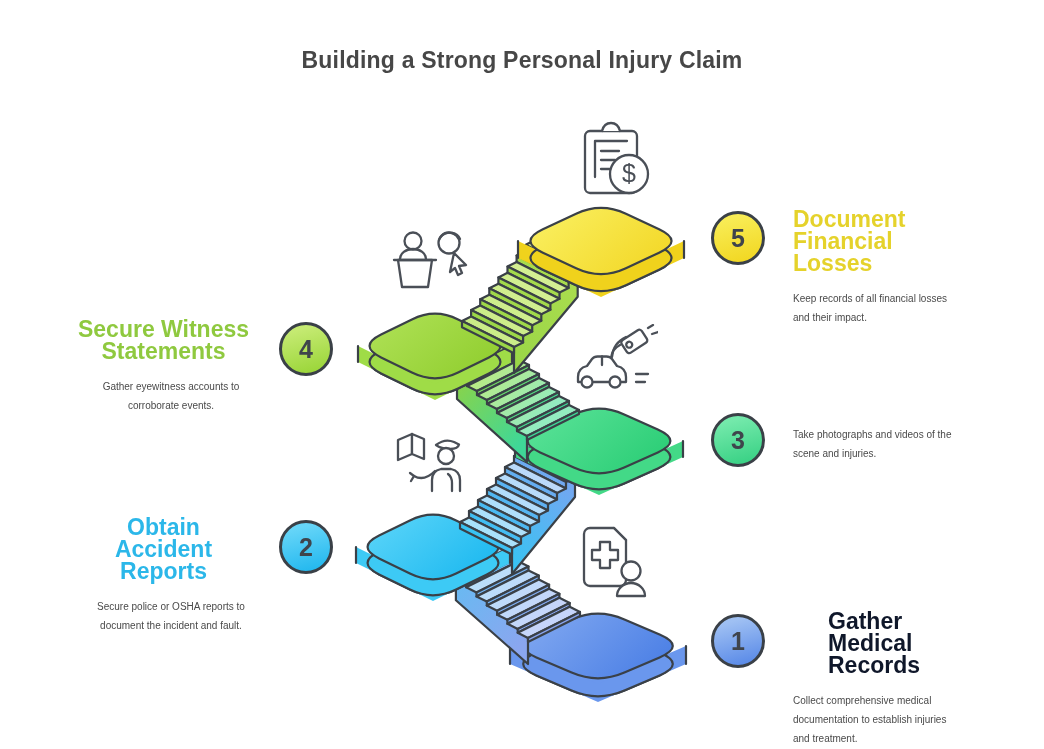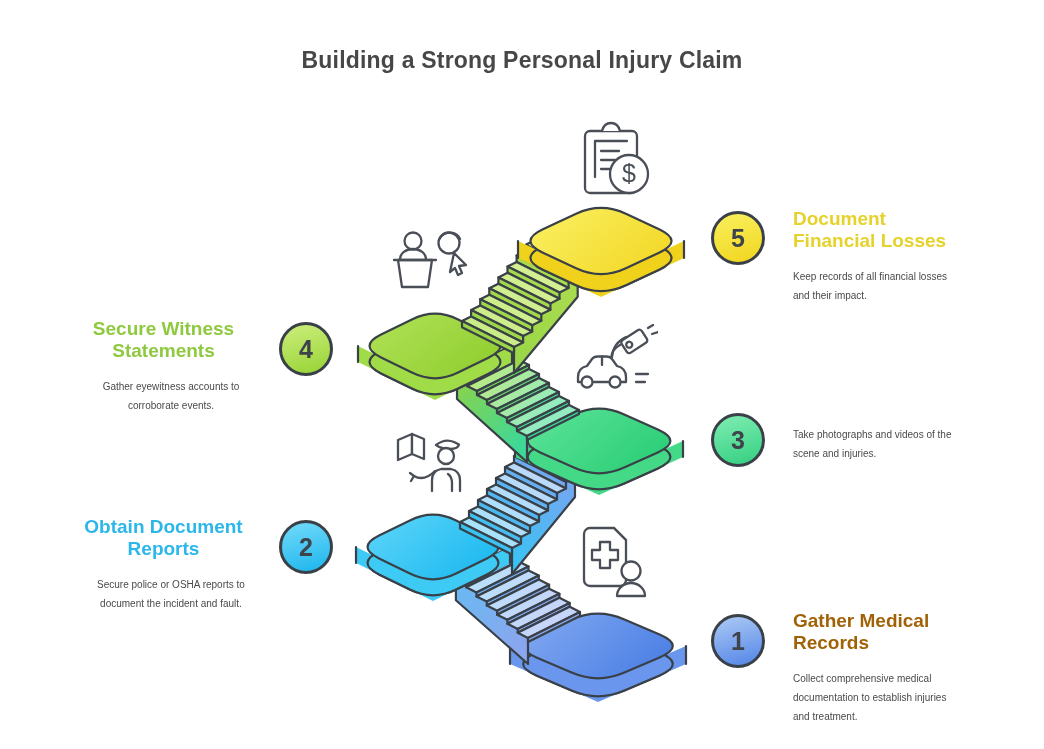--- a/index.html
+++ b/index.html
@@ -10,21 +10,21 @@
          font-size:23px;font-weight:700;color:#474747;letter-spacing:.2px;}
   #scene{position:absolute;left:0;top:0;}
   .icon{position:absolute;}
   .step-circle{position:absolute;width:54px;height:54px;border-radius:50%;
      border:3px solid #3A4047;box-sizing:border-box;display:flex;
      align-items:center;justify-content:center;}
   .step-num{font-size:25px;font-weight:700;color:#3F444C;line-height:1;}
   .txt{position:absolute;}
   .txt.rightcol{width:175px;text-align:left;}
   .txt.leftcol{width:175px;text-align:center;}
-  .step-title{font-size:19px;font-weight:700;line-height:22px;}
+  .step-title{font-size:23px;font-weight:700;line-height:22px;}
   .txt.rightcol .step-title{width:162px;}
   .step-desc{font-size:10px;line-height:19px;color:#4A4A4A;margin-top:15px;}
   .txt.rightcol .step-desc{width:172px;}
   .txt.leftcol .step-desc{width:160px;margin-left:auto;}
 </style>
 </head>
 <body>
 
 <div class="canvas">
 
@@ -264,25 +264,25 @@
     <span class="step-num">3</span>
   </div>
   <div class="txt rightcol" style="left:793px;top:410px">
     <div class="step-desc">Take photographs and videos of the scene and injuries.</div>
   </div>
 
   <div class="step-circle" style="left: 279px; top: 520px; background: linear-gradient(165deg, rgb(102, 213, 248) 15%, rgb(37, 185, 239) 90%);">
     <span class="step-num">2</span>
   </div>
   <div class="txt leftcol" style="left:76px;top:516px">
-    <div class="step-title" style="color: rgb(43, 183, 233);">Obtain Document Reports</div>
+    <div class="step-title" style="color: rgb(43, 183, 233);">Obtain Accident Reports</div>
     <div class="step-desc">Secure police or OSHA reports to document the incident and fault.</div>
   </div>
 
   <div class="step-circle" style="left: 711px; top: 614px; background: linear-gradient(165deg, rgb(159, 192, 243) 15%, rgb(92, 140, 232) 90%);">
     <span class="step-num">1</span>
   </div>
   <div class="txt rightcol" style="left:793px;top:610px">
-    <div class="step-title" style="color: #a16207;">Gather Medical Records</div>
+    <div class="step-title" style="color: #0f172a; margin-left: 35px;">Gather Medical Records</div>
     <div class="step-desc">Collect comprehensive medical documentation to establish injuries and treatment.</div>
   </div>
 
 </div>
 
 </body></html>

